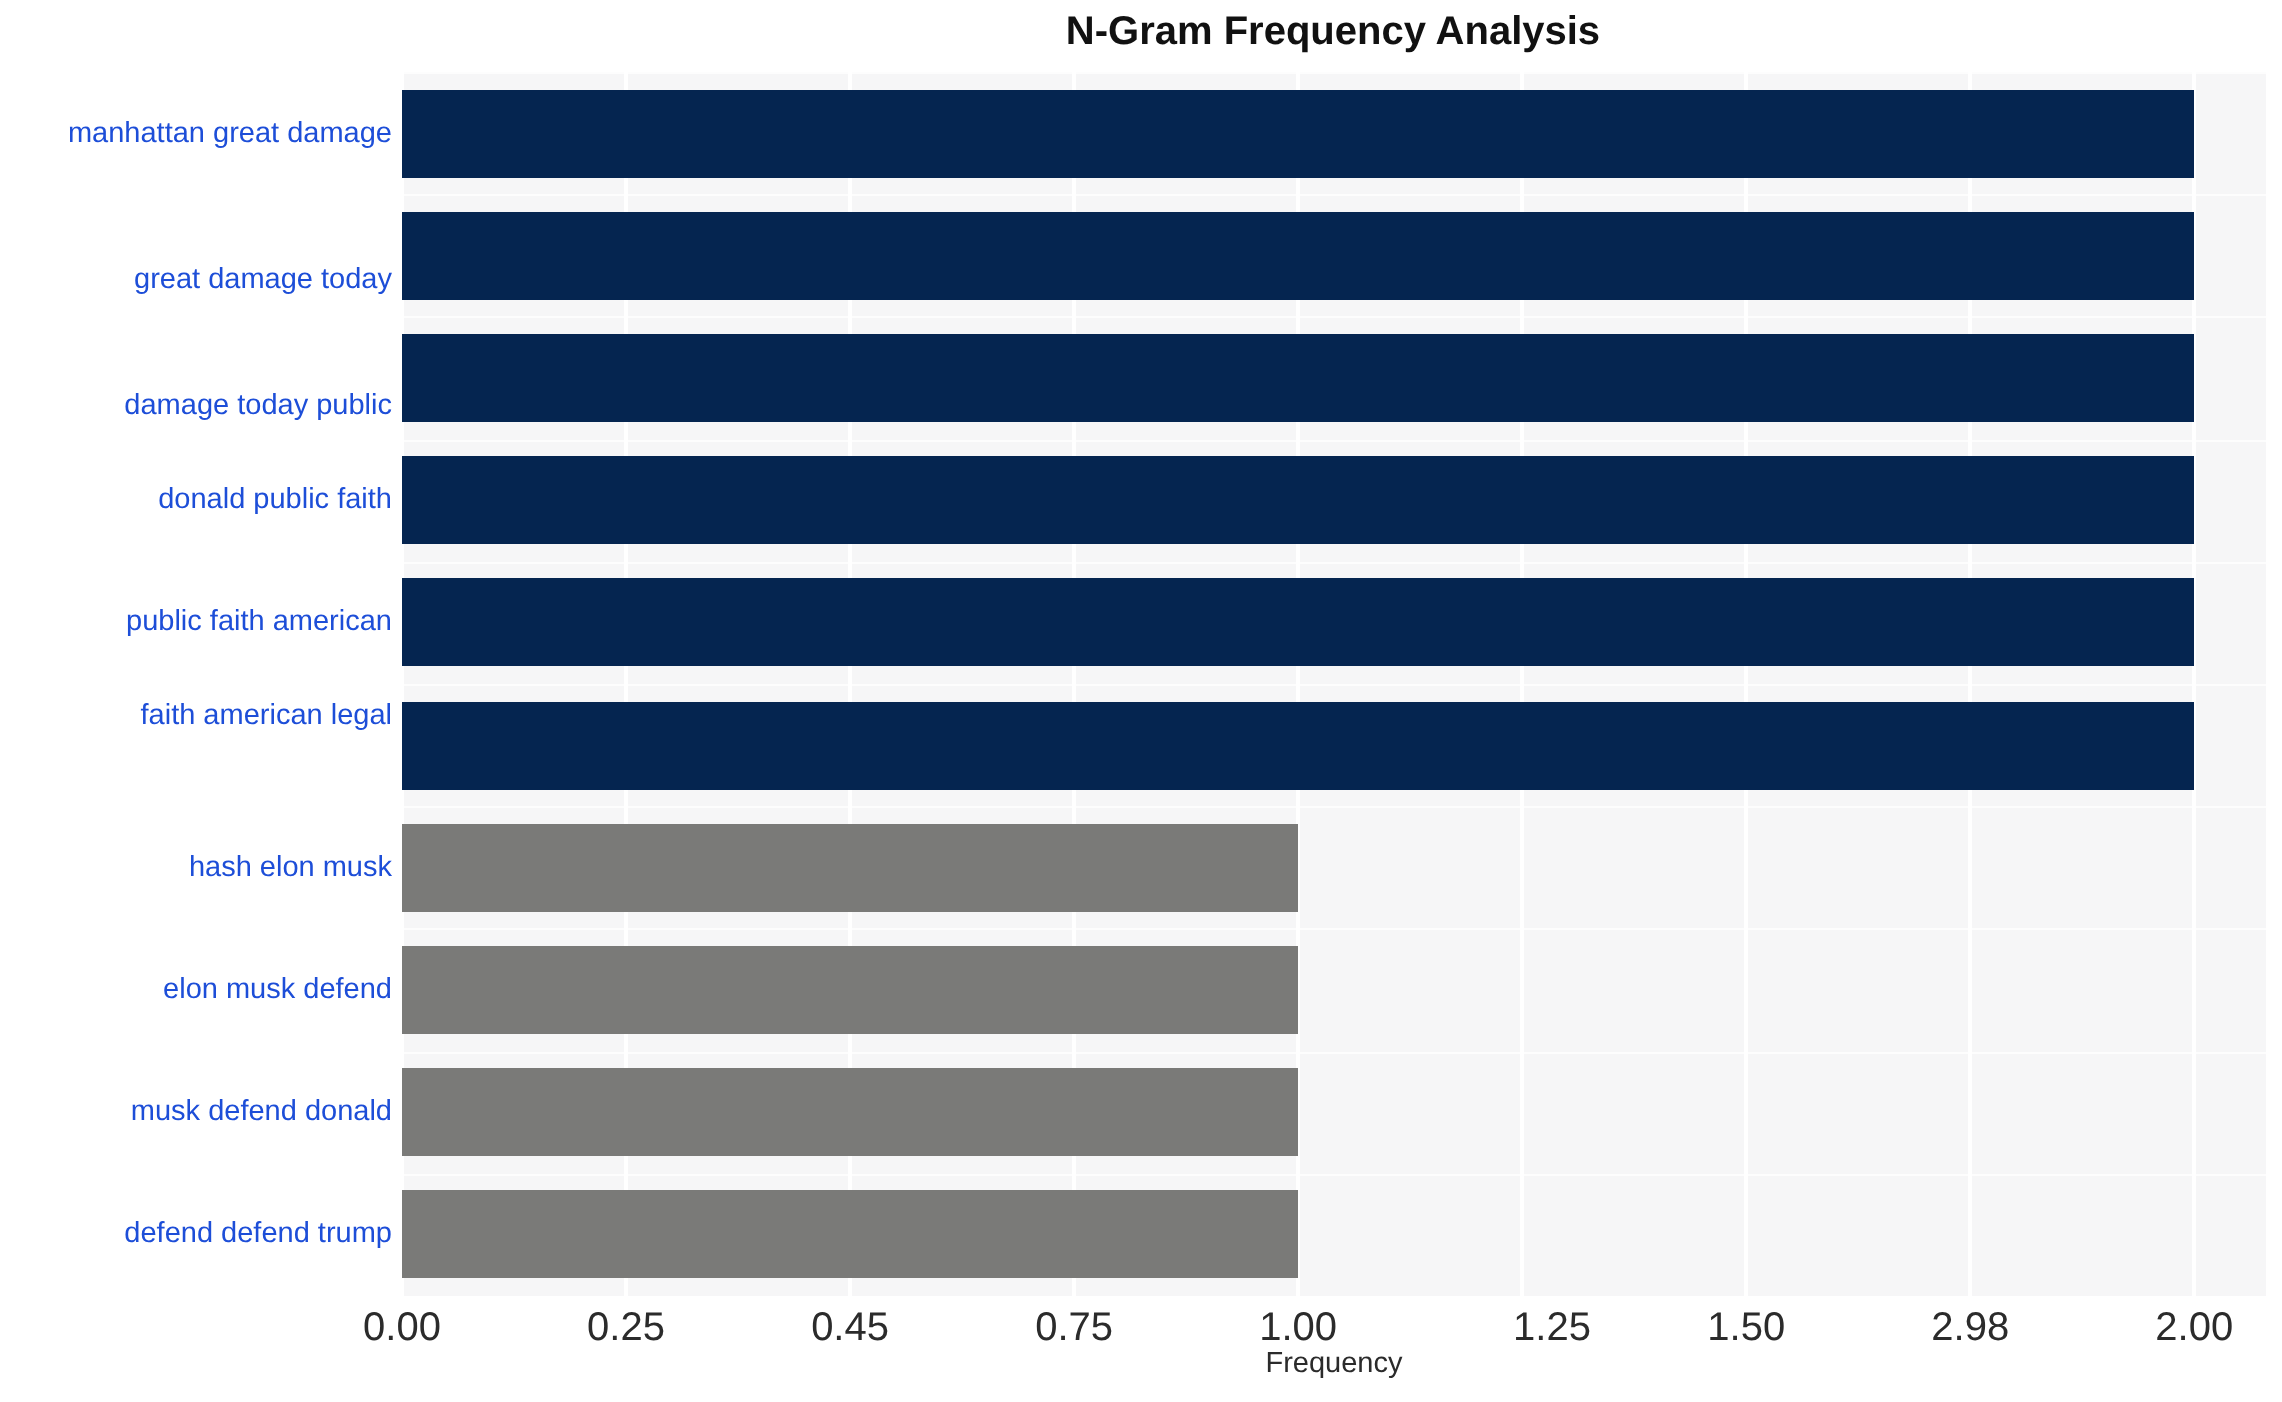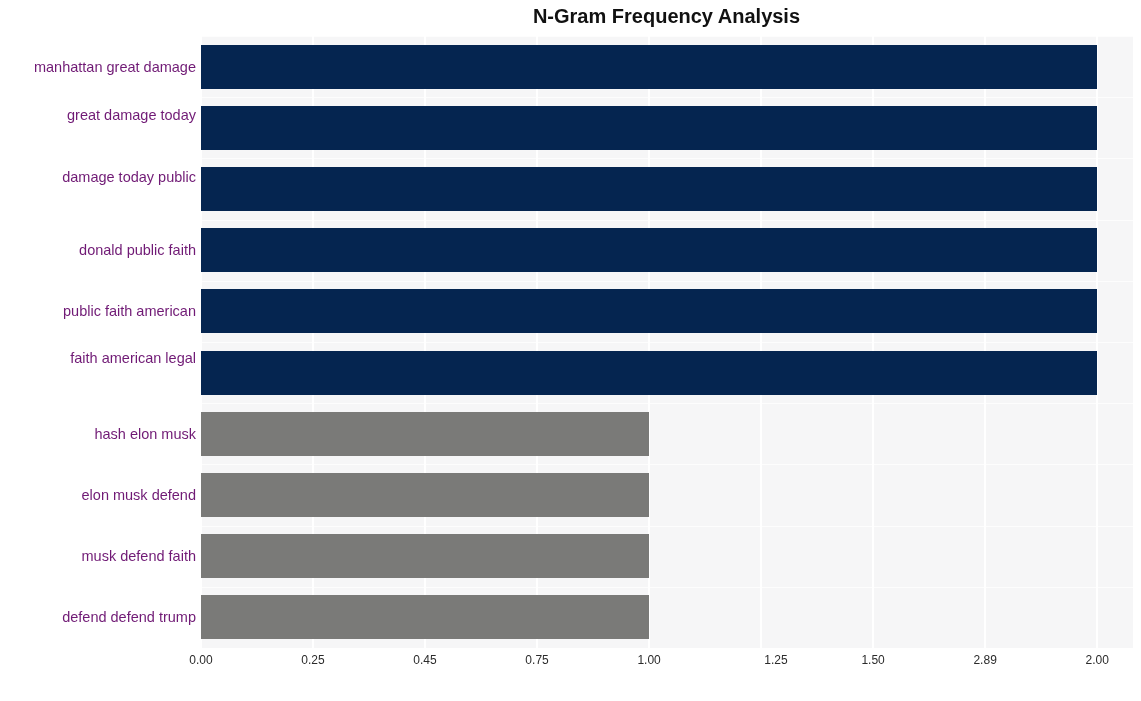--- a/index.html
+++ b/index.html
@@ -74,21 +74,21 @@
     height: 44px;
   }
 
   
   .ytick {
     position: absolute;
     right: 0;
     width: 196px;
     text-align: right;
     font-size: 14.5px;
-    color: #701a75;
+    color: #1d4ed8;
     white-space: nowrap;
     line-height: 1;
   }
   #y-axis {
     position: absolute;
     left: 0;
     top: 36px;
     width: 196px;
     height: 612px;
   }
@@ -98,21 +98,21 @@
     position: absolute;
     left: 201px;
     top: 648px;
     width: 932px;
     height: 30px;
   }
   .xtick {
     position: absolute;
     top: 5px;
     transform: translateX(-50%);
-    font-size: 12px;
+    font-size: 20px;
     color: #2b2b2b;
     white-space: nowrap;
   }
 
   #x-axis-label {
     position: absolute;
     left: 201px;
     top: 674px;
     width: 932px;
     text-align: center;
@@ -123,28 +123,28 @@
 </style>
 </head>
 <body>
 
 <div id="figure">
 
   <div id="chart-title">N-Gram Frequency Analysis</div>
 
   <div id="y-axis">
       <div class="ytick" style="top: 23.6px;">manhattan great damage</div>
-      <div class="ytick" style="top: 72px;">great damage today</div>
-      <div class="ytick" style="top: 134px;">damage today public</div>
+      <div class="ytick" style="top: 97px;">great damage today</div>
+      <div class="ytick" style="top: 160px;">damage today public</div>
       <div class="ytick" style="top: 207.2px;">donald public faith</div>
       <div class="ytick" style="top: 268.4px;">public faith american</div>
       <div class="ytick" style="top: 315px;">faith american legal</div>
       <div class="ytick" style="top: 390.8px;">hash elon musk</div>
       <div class="ytick" style="top: 452px;">elon musk defend</div>
-      <div class="ytick" style="top: 513.2px;">musk defend faith</div>
+      <div class="ytick" style="top: 513.2px;">musk defend donald</div>
       <div class="ytick" style="top: 574.4px;">defend defend trump</div>
     </div>
 
   <div id="plot-area">
     <div id="gridlines-v">
         <div class="gridline-v" style="left: -1px;"></div>
         <div class="gridline-v" style="left: 111.019px;"></div>
         <div class="gridline-v" style="left: 223.038px;"></div>
         <div class="gridline-v" style="left: 335.058px;"></div>
         <div class="gridline-v" style="left: 447.077px;"></div>
@@ -180,18 +180,19 @@
   </div>
 
   <div id="x-axis">
       <div class="xtick" style="left: 0px;">0.00</div>
       <div class="xtick" style="left: 112.019px;">0.25</div>
       <div class="xtick" style="left: 224.038px;">0.45</div>
       <div class="xtick" style="left: 336.058px; text-align: center;">0.75</div>
       <div class="xtick" style="left: 448.077px;">1.00</div>
       <div class="xtick" style="left: 575px;">1.25</div>
       <div class="xtick" style="left: 672.115px;">1.50</div>
-      <div class="xtick" style="left: 784.135px;">2.89</div>
+      <div class="xtick" style="left: 784.135px;">2.98</div>
       <div class="xtick" style="left: 896.154px;">2.00</div>
     </div>
 
+  <div id="x-axis-label">Frequency</div>
 
 </div>
 
 </body></html>

